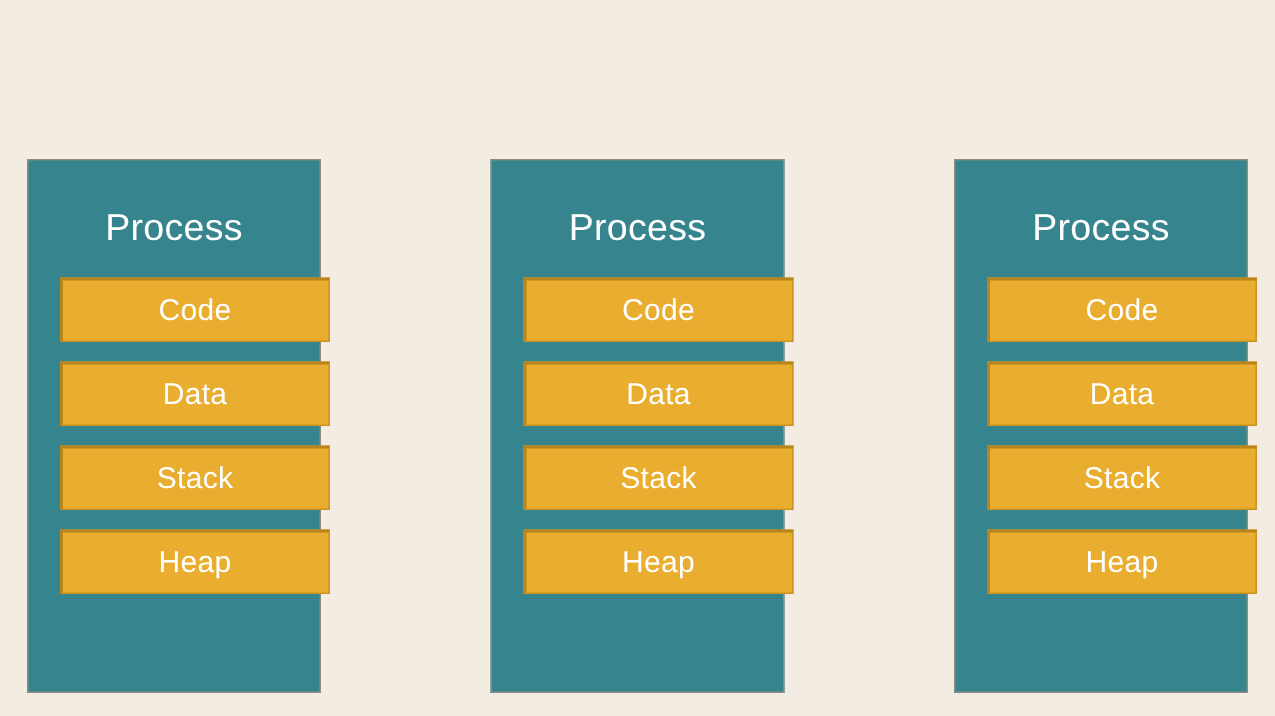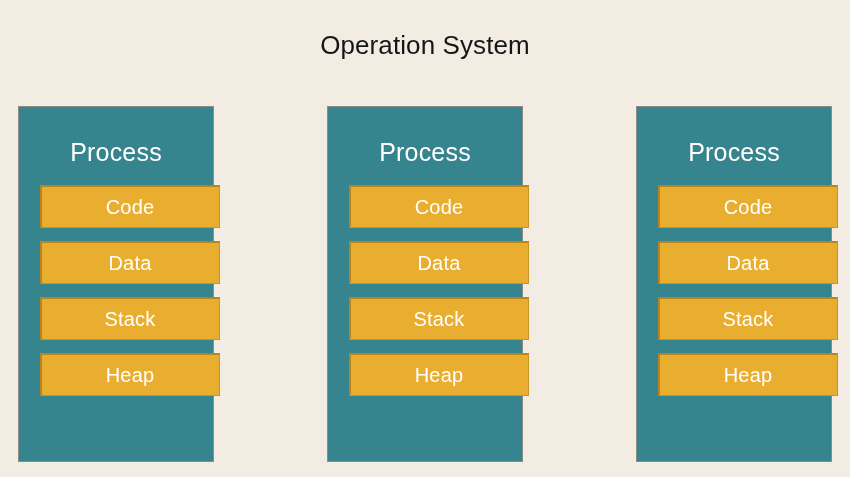--- a/index.html
+++ b/index.html
@@ -97,21 +97,20 @@
     color: #ffffff;
     font-weight: 400;
     letter-spacing: 0.2px;
   }
 </style>
 </head>
 <body>
 
 <div id="diagram">
 
-  <div class="diagram-title">Operation System</div>
 
   <div class="process-row">
 
     <div class="process-box">
       <div class="process-title">Process</div>
       <div class="segment-list">
         <div class="segment-box">
           <span class="segment-label">Code</span>
         </div>
         <div class="segment-box">

